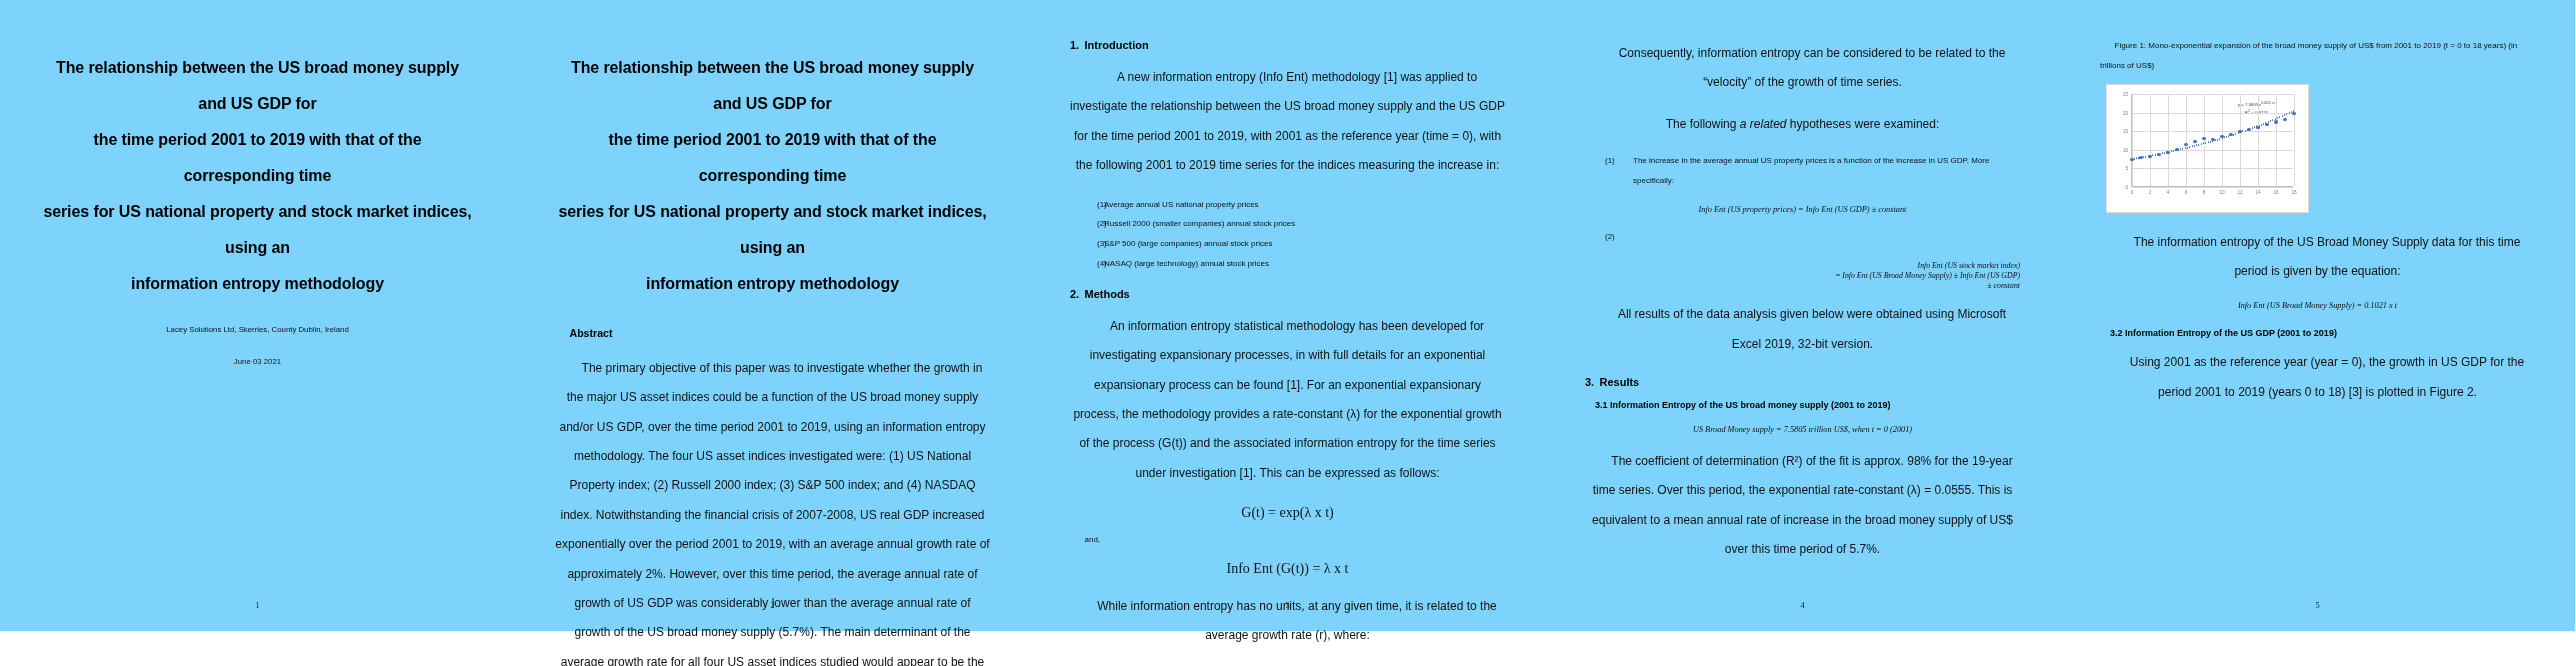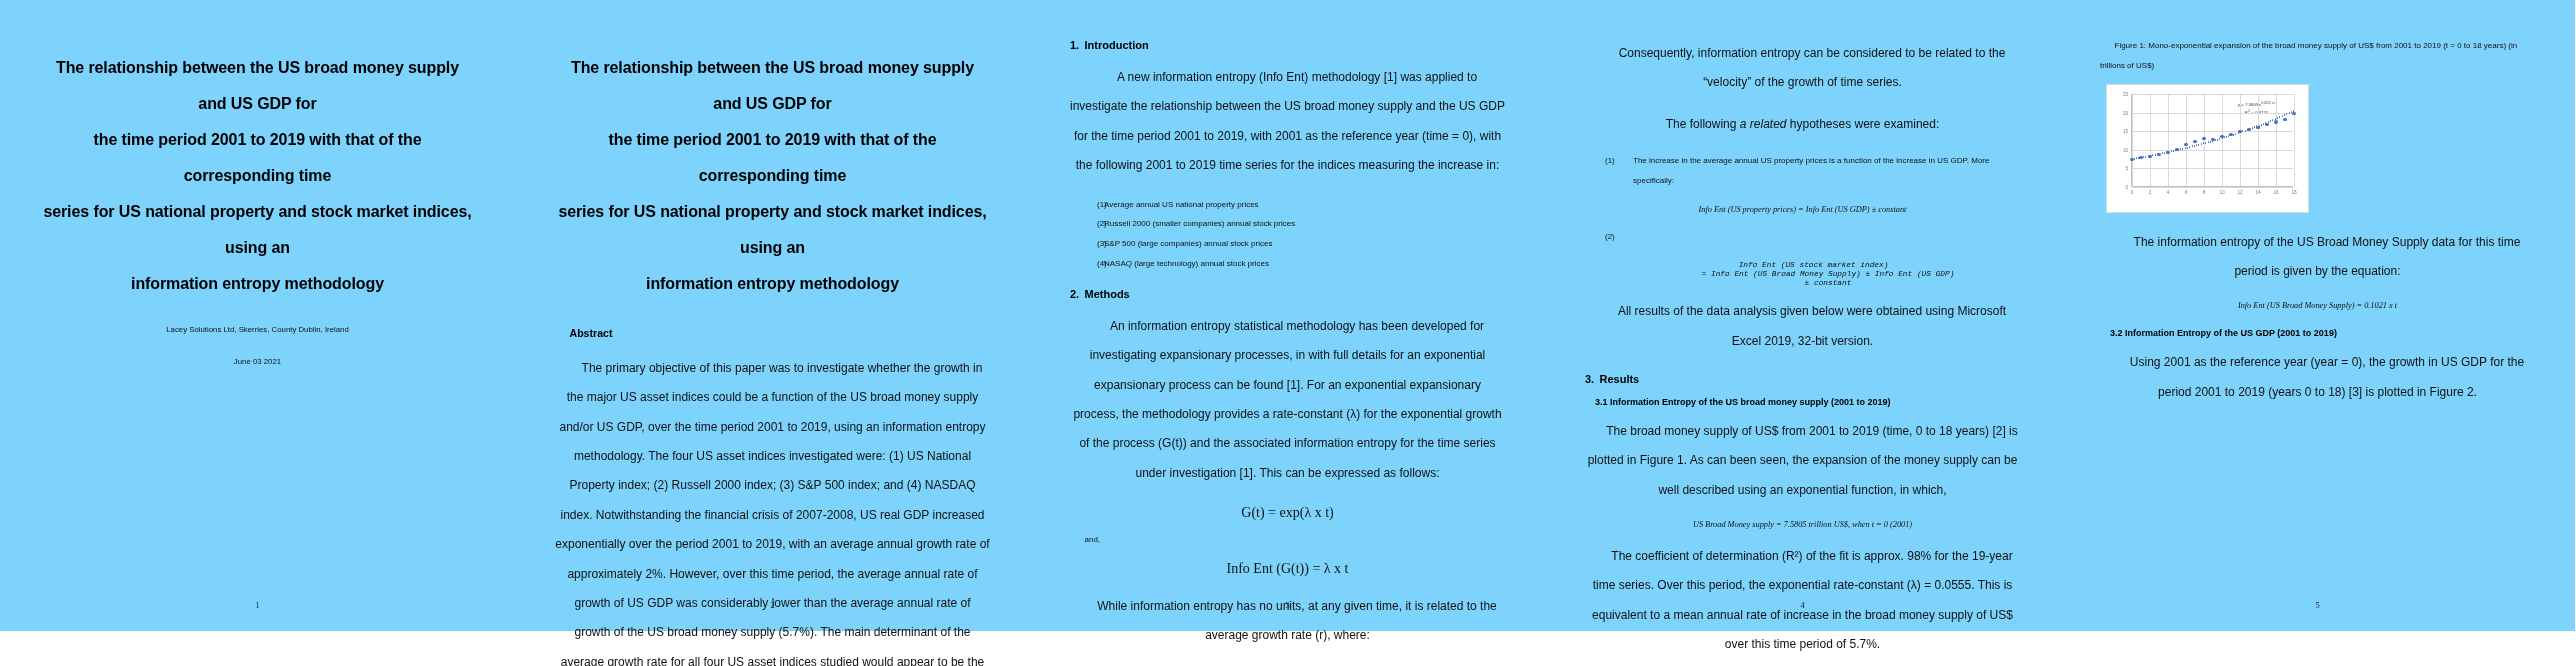--- a/index.html
+++ b/index.html
@@ -112,21 +112,21 @@
   .numlist li .txt { flex: 1; }
 
   .equation {
     font-family: "Liberation Serif", serif;
     font-style: italic;
     font-size: 8.3px;
     text-align: center;
     margin: 14.5px 0 13.3px 0;
     color: #111;
   }
-  .equation.left { text-align: center; padding-left: 22px; font-family: Liberation Mono, monospace; }
+  .equation.left { text-align: right; padding-left: 22px; }
   .equation.small { font-size: 7.8px; }
   .plain-eq {
     font-family: "Liberation Serif", serif;
     font-size: 14px;
     text-align: center;
     margin: 16.7px 0 14.5px 0;
     color: #111;
   }
   .andline { font-size: 8px; margin: 10px 0 5.6px 14.5px; color:#111; }
 
@@ -279,21 +279,20 @@
     </ul>
     <div class="equation left small" style="margin-bottom:1.1px;">Info Ent (US stock market index)</div>
     <div class="equation left small" style="padding-left:51px;margin:1.1px 0;">= Info Ent (US Broad Money Supply) ± Info Ent (US GDP)</div>
     <div class="equation left small" style="padding-left:51px;margin:1.1px 0 10px 0;">± constant</div>
     <p class="body indent">All results of the data analysis given below were obtained using Microsoft Excel 2019, 32-bit version.</p>
 
     <div class="section-head" style="margin-top:16.7px;">
       <span class="num">3.</span><span>Results</span>
     </div>
     <div class="subsection-head">3.1 Information Entropy of the US broad money supply (2001 to 2019)</div>
-    <p class="body indent">The broad money supply of US$ from 2001 to 2019 (time, 0 to 18 years) [2] is plotted in Figure 1. As can been seen, the expansion of the money supply can be well described using an exponential function, in which,</p>
     <div class="equation">US Broad Money supply = 7.5805 trillion US$, when t = 0 (2001)</div>
     <p class="body indent">The coefficient of determination (R²) of the fit is approx. 98% for the 19-year time series. Over this period, the exponential rate-constant (λ) = 0.0555. This is equivalent to a mean annual rate of increase in the broad money supply of US$ over this time period of 5.7%.</p>
     <div class="page-number">4</div>
   </section>
 
   <section class="page">
     <div class="fig-caption">Figure 1: Mono-exponential expansion of the broad money supply of US$ from 2001 to 2019 (t = 0 to 18 years) (in trillions of US$)</div>
 
     <div class="chart-frame">
       <div class="plot" id="plot">

